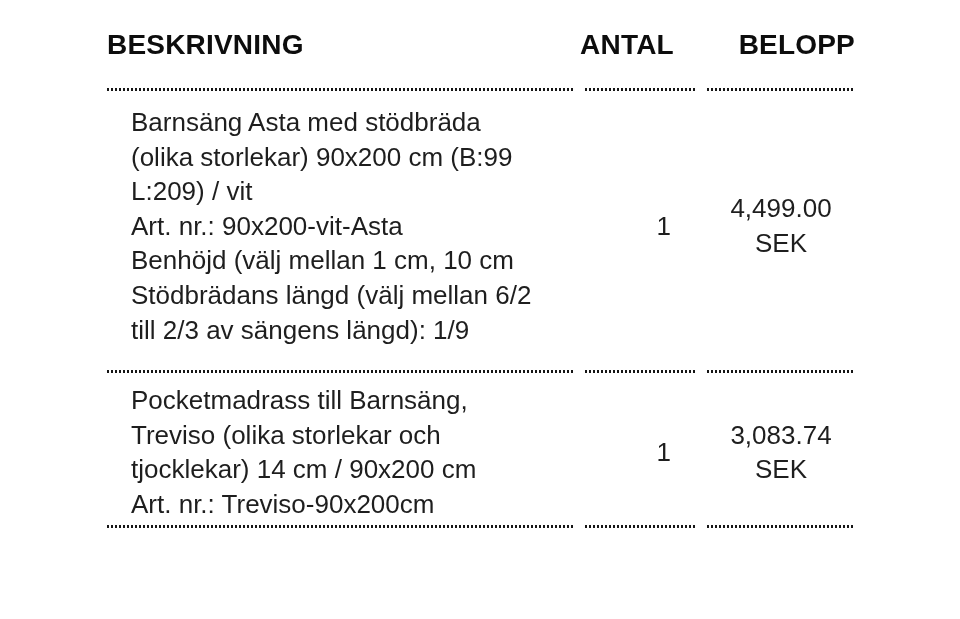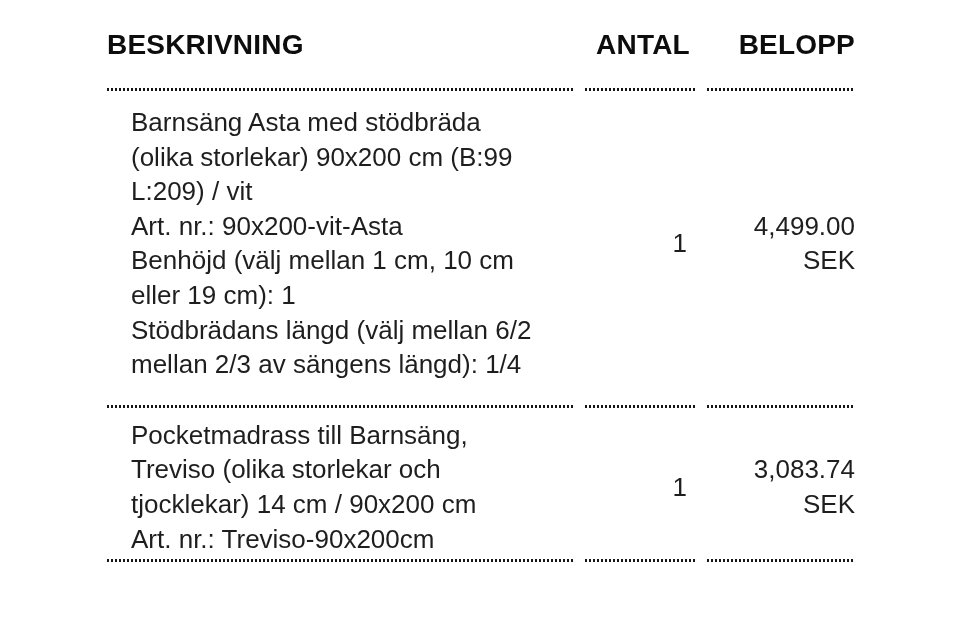--- a/index.html
+++ b/index.html
@@ -17,21 +17,21 @@
     color: #1e1e1e;
     -webkit-font-smoothing: antialiased;
   }
   .receipt {
     margin: 28px 0 0 107px;
     width: 748px;
   }
   .row {
     display: grid;
     grid-template-columns: 1fr 112px 148px;
-    column-gap: 10px;
+    column-gap: 26px;
   }
   .header-row {
     font-size: 28px;
     line-height: 34px;
     font-weight: bold;
     color: #0d0d0d;
     padding-bottom: 26px;
     letter-spacing: 0.2px;
   }
   .header-row .antal-col { padding-left: 4px; text-align: center; }
@@ -46,21 +46,21 @@
     height: 3px;
     background: repeating-linear-gradient(90deg, #161616 0 2px, transparent 2px 4px);
   }
   .item-row { align-items: center; margin-left: 24px; }
   .item-1 { padding: 14px 0 23px; }
   .item-2 { padding: 10px 0 3px; }
   .qty {
     text-align: right;
     padding-right: 10px;
   }
-  .amount div { text-align: right; }
+  .amount div { text-align: center; }
   .ul {
     text-decoration-color: #b7b7b7;
     text-decoration-thickness: 2px;
     text-underline-offset: 4px;
   }
 </style>
 </head>
 <body>
 
 <div class="receipt">
@@ -77,23 +77,22 @@
       <i></i>
   </div>
 
   <div class="row item-row item-1">
     <div class="desc-col">
       <div>Barnsäng Asta med stödbräda</div>
       <div>(olika storlekar) 90x200 cm (B:99</div>
       <div>L:209) / vit</div>
       <div>Art. nr.: 90x200-vit-Asta</div>
       <div>Benhöjd (välj mellan 1 cm, 10 cm</div>
-      <div>eller 19 cm): 1</div>
       <div>Stödbrädans längd (välj mellan 6/2</div>
-      <div><span>mellan </span><span class="ul">2/3 av sängens längd</span><span>): 1/4</span></div>
+      <div><span>till </span><span class="ul">2/3 av sängens längd</span><span>): 1/9</span></div>
     </div>
     <div class="antal-col qty">1</div>
     <div class="belopp-col amount">
       <div>4,499.00</div>
       <div>SEK</div>
     </div>
   </div>
 
   <div class="divider">
     <i></i>

